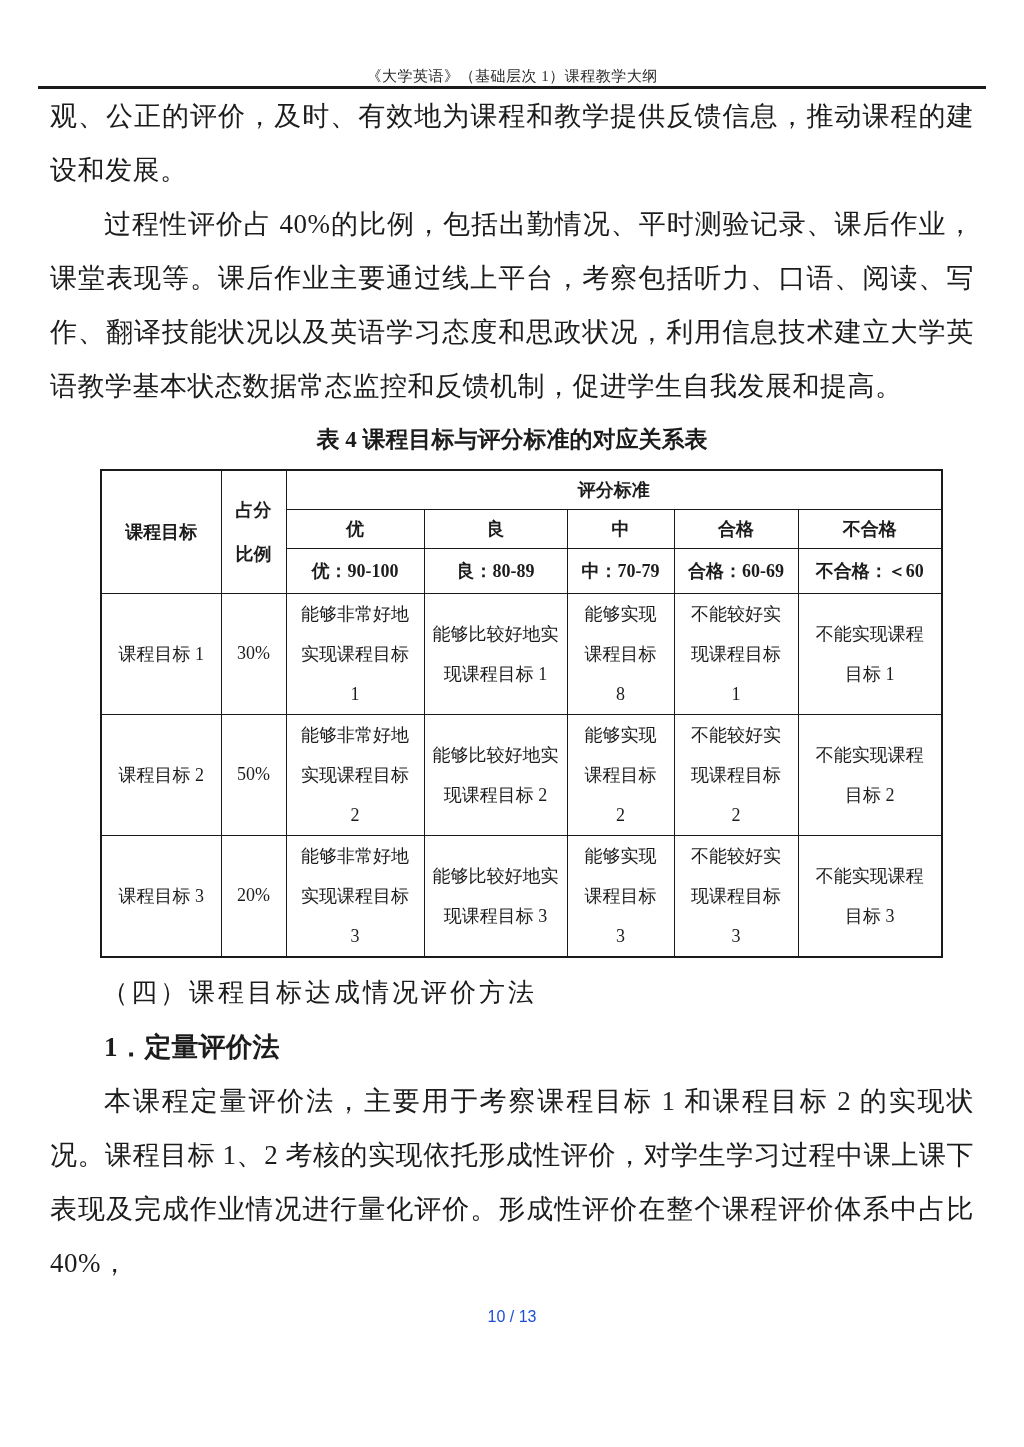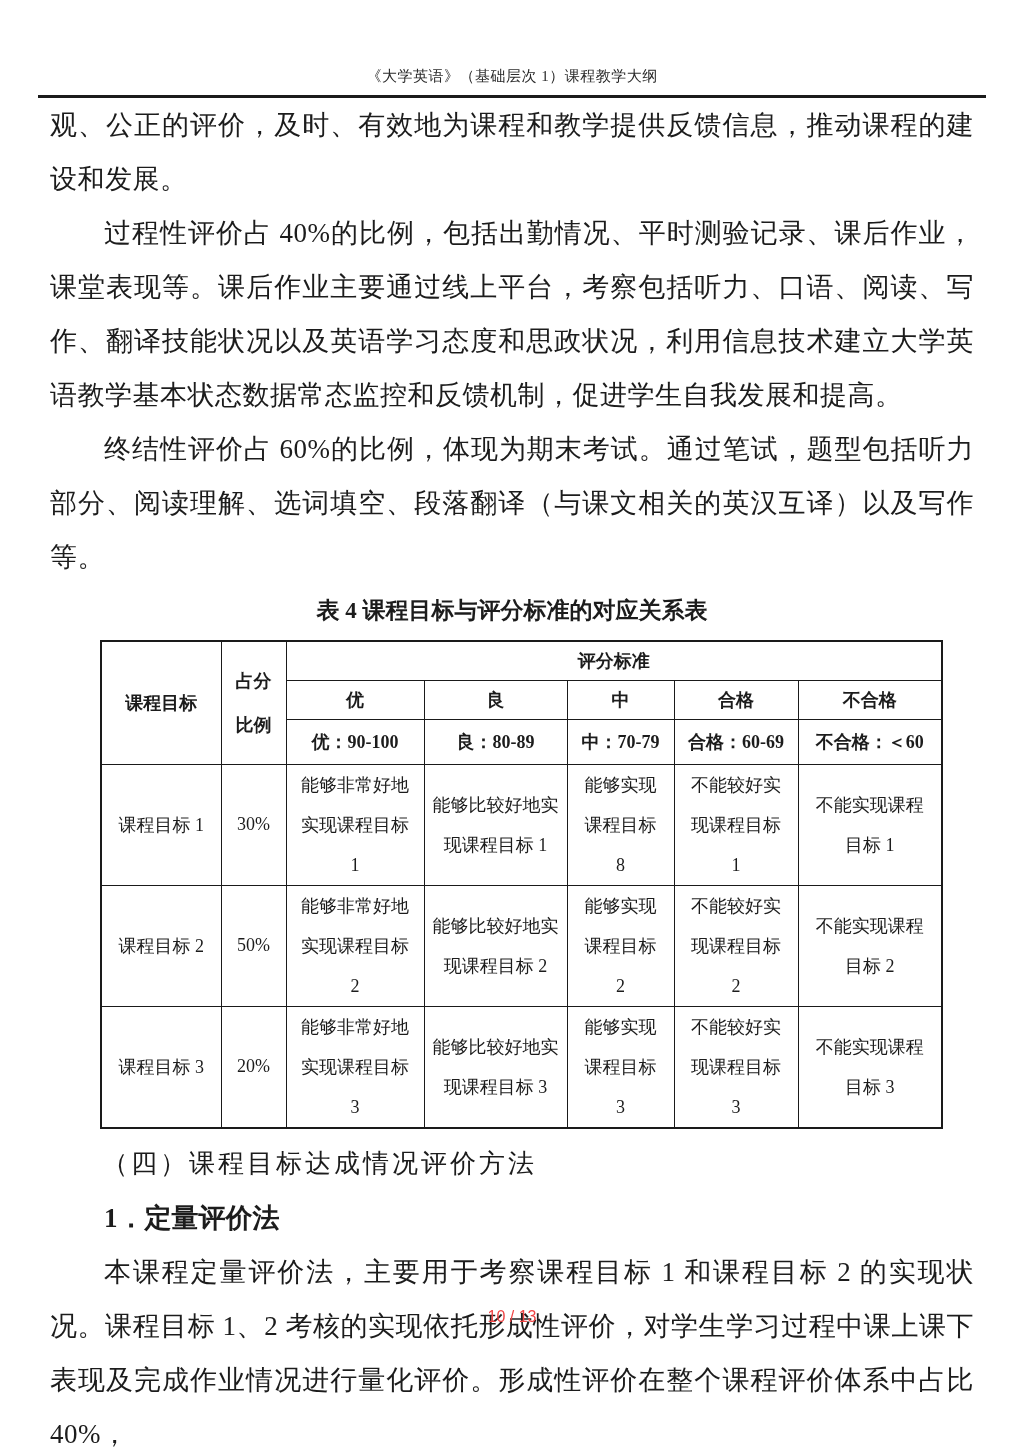--- a/index.html
+++ b/index.html
@@ -11,21 +11,20 @@
     position: relative;
     overflow: hidden;
   }
   .content {
     padding: 0 50px;
   }
   
   .page-header {
     margin: 0 -12px;
     padding-top: 67px;
-    padding-bottom: 9px;
     border-bottom: 3px solid #1b1b1b;
     text-align: center;
   }
   .page-header .title {
     font-size: 15px;
     letter-spacing: 0.5px;
     color: #2a2a2a;
   }
   
   .para {
@@ -96,36 +95,35 @@
   td.desc.c7 { padding: 0 14px; }
   .after-table { margin-top: 8px; }
   
   .page-footer {
     position: absolute;
     left: 0; top: 1308px;
     width: 100%;
     text-align: center;
     font-family: "Liberation Sans", "DejaVu Sans", sans-serif;
     font-size: 16px;
-    color: #ef4444;
+    color: #1d4ed8;
   }
 </style>
 </head>
 <body>
 
 <div class="content">
 
   <div class="page-header">
     <div class="title">《大学英语》（基础层次 1）课程教学大纲</div>
   </div>
 
   <main>
     <p class="para no-indent">观、公正的评价，及时、有效地为课程和教学提供反馈信息，推动课程的建设和发展。</p>
     <p class="para">过程性评价占 40%的比例，包括出勤情况、平时测验记录、课后作业，课堂表现等。课后作业主要通过线上平台，考察包括听力、口语、阅读、写作、翻译技能状况以及英语学习态度和思政状况，利用信息技术建立大学英语教学基本状态数据常态监控和反馈机制，促进学生自我发展和提高。</p>
-    <p class="para">终结性评价占 60%的比例，体现为期末考试。通过笔试，题型包括听力部分、阅读理解、选词填空、段落翻译（与课文相关的英汉互译）以及写作等。</p>
     <p class="table-caption">表 4 课程目标与评分标准的对应关系表</p>
 
     <table class="grading">
       <colgroup>
         <col style="width:120px">
           <col style="width:65px">
           <col style="width:138px">
         <col style="width:143px">
           <col style="width:107px">
           <col style="width:124px">

